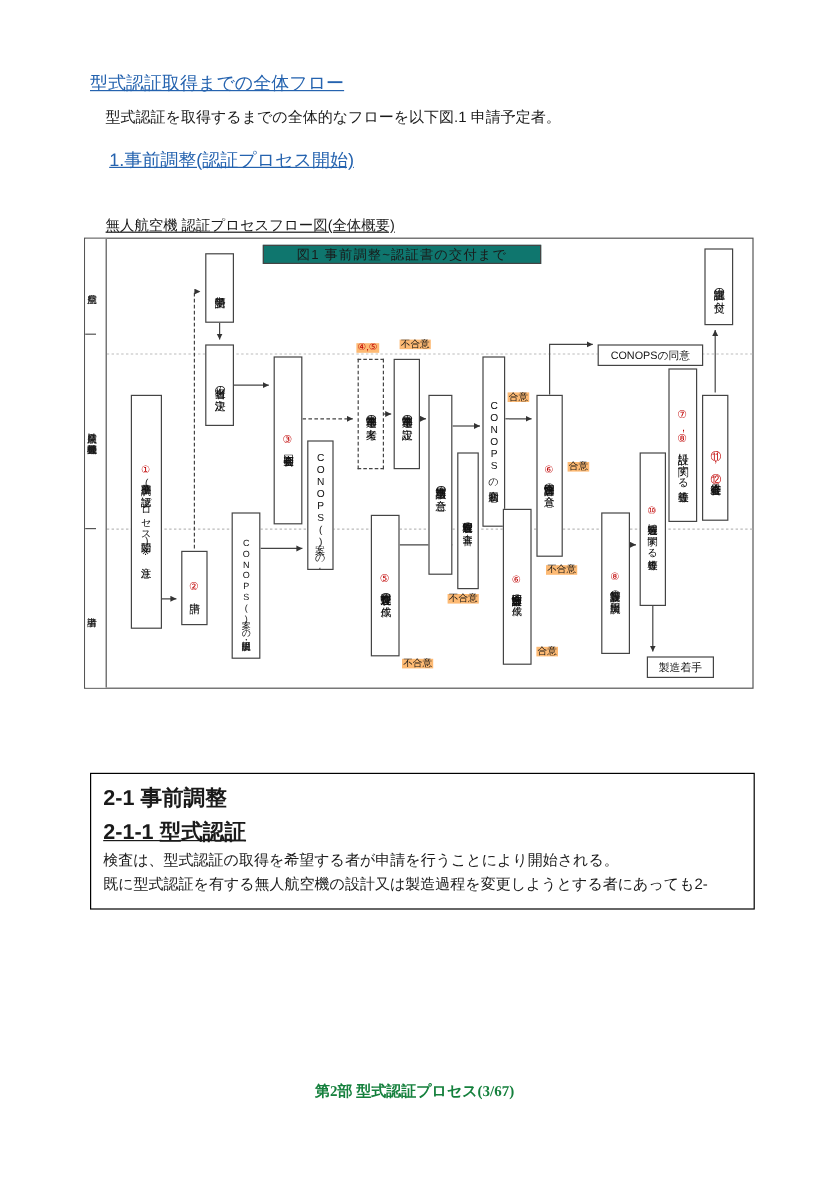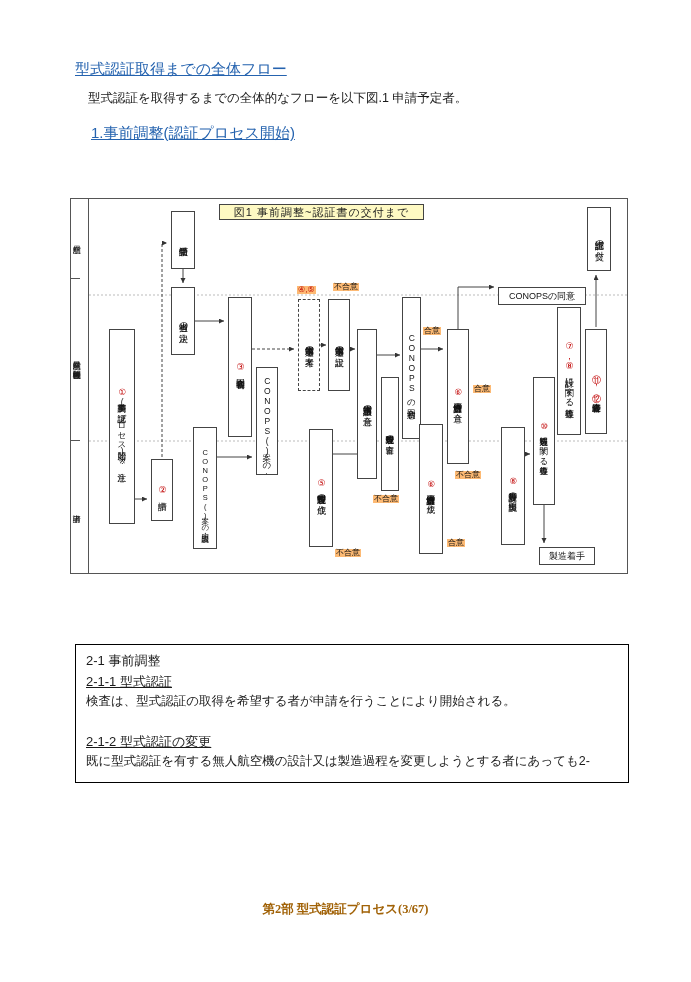--- a/index.html
+++ b/index.html
@@ -18,22 +18,22 @@
   .intro{ position:absolute; left:88px; top:90px; font-size:12.5px; }
   .diagram-caption{ position:absolute; left:88px; top:180px; font-size:12px; text-decoration:underline; }
 
   .diagram{ position:absolute; left:70px; top:198px; width:558px; height:376px;
     border:1px solid #555; background:#fff; }
   .arrows{ position:absolute; left:0; top:0; width:558px; height:376px; }
   .ln{ stroke:#444; fill:none; stroke-width:1; }
   .dash{ stroke-dasharray:3 2; }
   .sep{ stroke:#bbb; stroke-dasharray:2 2; fill:none; stroke-width:1; }
 
-  .dtitle{ position:absolute; left:148px; top:5px; width:205px; height:16px;
-    border:1px solid #444; background:#fef9c3; font-size:11px;
+  .dtitle{ position:absolute; left:148px; top:5px; width:232px; height:16px;
+    border:1px solid #444; background:#0f766e; font-size:11px;
     display:flex; align-items:center; justify-content:center; letter-spacing:1px; }
 
   .lanes{ position:absolute; left:0; top:0; width:18px; height:100%; border-right:1px solid #555; background:#fff; }
   .lane{ writing-mode:vertical-rl; text-orientation:upright; font-size:8px; line-height:1.1;
     display:flex; align-items:center; justify-content:center; }
   .lane-a{ height:80px; border-bottom:1px solid #555; }
   .lane-b{ height:162px; border-bottom:1px solid #555; }
   .lane-c{ height:134px; }
 
   .fbox{ position:absolute; border:1px solid #444; background:#fff; color:#111;
@@ -43,35 +43,36 @@
   .fbox.dashed{ border-style:dashed; }
   .rednum{ color:var(--red); }
 
   .flabel{ position:absolute; font-size:8px; line-height:1; background:#fdba74; color:#111; padding:0 1px; }
   .flabel.red{ color:var(--red); }
 
   .textbox{ position:absolute; left:75px; top:644px; width:554px;
     border:1px solid #000; padding:6px 10px 10px 10px;
     font-size:12.5px; line-height:1.58; }
   .textbox p{ margin:0; }
-  .tb-h{ font-size:13px; }
+  .tb-h{ font-size:18px;font-weight:bold; }
   .tb-h.u{ text-decoration:underline; }
   .tb-h.sp{ margin-top:1.55em; }
 
   .footer{ position:absolute; left:0; top:901px; width:100%; text-align:center;
-    font-family:"Liberation Serif","DejaVu Serif",serif; font-weight:bold; font-size:12.5px; color:#a16207; }
+    font-family:"Liberation Serif","DejaVu Serif",serif; font-weight:bold; font-size:12.5px; color:#15803d; }
 </style>
 </head>
 <body>
 
 <div class="page">
 
   <div class="h-blue h1">型式認証取得までの全体フロー</div>
   <div class="intro">型式認証を取得するまでの全体的なフローを以下図.1 申請予定者。</div>
   <div class="h-blue h2">1.事前調整(認証プロセス開始)</div>
+  <div class="diagram-caption">無人航空機 認証プロセスフロー図(全体概要)</div>
 
   <div class="diagram">
     <svg class="arrows" viewBox="0 0 558 376">
       <defs>
         <marker id="arr" markerWidth="7" markerHeight="7" refX="5" refY="2.5" orient="auto">
           <path d="M0,0 L5,2.5 L0,5 Z" fill="#333"></path>
         </marker>
       </defs>
       <path class="sep" d="M18,96 H558"></path>
       <path class="sep" d="M18,242 H558"></path>
@@ -130,19 +131,18 @@
       <div class="flabel" style="left: 402px; top: 186px;">合意</div>
       <div class="flabel" style="left: 384px; top: 272px;">不合意</div>
       <div class="flabel" style="left: 376px; top: 340px;">合意</div>
       <div class="flabel" style="left: 264px; top: 350px;">不合意</div>
     </div>
 
   <div class="textbox">
     <div class="tb-h">2-1 事前調整</div>
     <div class="tb-h u">2-1-1 型式認証</div>
     <p>検査は、型式認証の取得を希望する者が申請を行うことにより開始される。</p>
-    <div class="tb-h u sp">2-1-2 型式認証の変更</div>
     <p>既に型式認証を有する無人航空機の設計又は製造過程を変更しようとする者にあっても2-</p>
   </div>
 
   <div class="footer">第2部 型式認証プロセス(3/67)</div>
 
 </div>
 
 </body></html>

